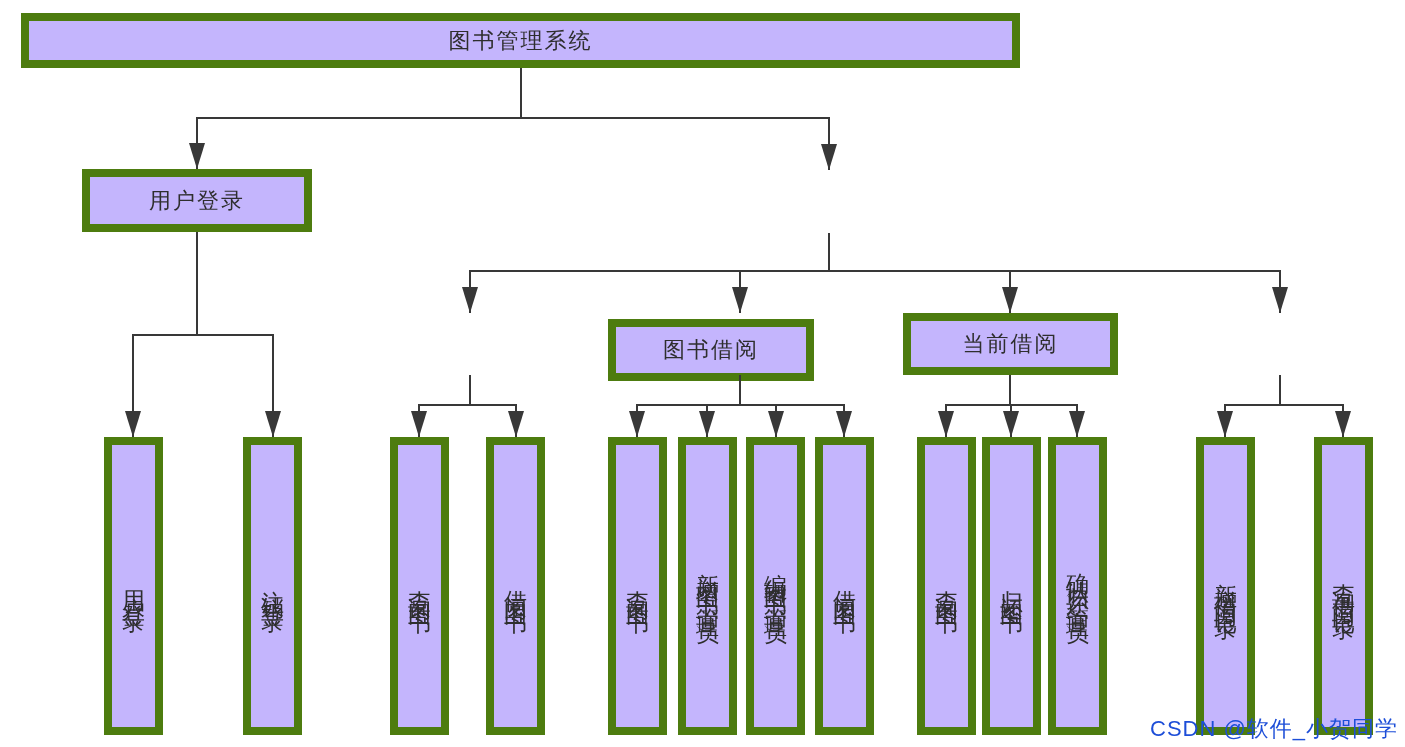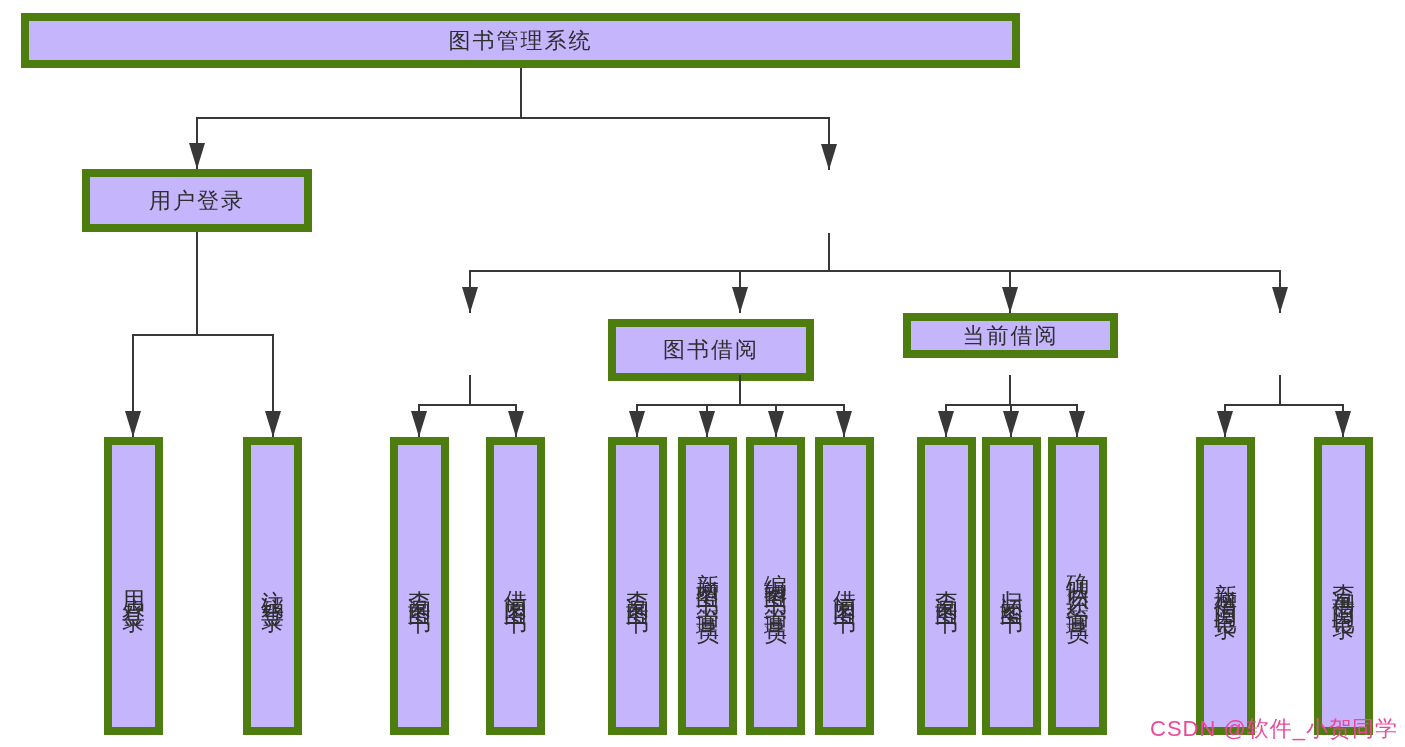--- a/index.html
+++ b/index.html
@@ -37,21 +37,21 @@
     border-left: 8px solid transparent;
     border-right: 8px solid transparent;
     border-top: 26px solid #383838;
   }
   .watermark {
     position: absolute;
     left: 1150px;
     top: 714px;
     width: 250px;
     font-size: 22px;
-    color: #ec4899;
+    color: #1d4ed8;
     white-space: nowrap;
     letter-spacing: 1px;
   }
 </style>
 </head>
 <body>
 
 <div id="stage">
 
   <div class="box h-label" style="left:21px; top:13px; width:999px; height:55px;">图书管理系统</div>
@@ -77,21 +77,21 @@
   <div class="vline" style="left:469px;  top:270px; height:43px;"></div>
   <div class="arrow" style="left:462px;  top:287px;"></div>
   <div class="vline" style="left:739px;  top:270px; height:43px;"></div>
   <div class="arrow" style="left:732px;  top:287px;"></div>
   <div class="vline" style="left:1009px; top:270px; height:43px;"></div>
   <div class="arrow" style="left:1002px; top:287px;"></div>
   <div class="vline" style="left:1279px; top:270px; height:43px;"></div>
   <div class="arrow" style="left:1272px; top:287px;"></div>
 
   <div class="box h-label" style="left:608px;  top:313px; width:206px; height:62px;margin-top:6px;">图书借阅</div>
-  <div class="box h-label" style="left:903px;  top:313px; width:215px; height:45px;">当前借阅</div>
+  <div class="box h-label" style="left:903px;  top:313px; width:215px; height:62px;">当前借阅</div>
 
   <div class="vline" style="left:469px; top:375px; height:31px;"></div>
   <div class="hline" style="left:418px; top:404px; width:99px;"></div>
   <div class="vline" style="left:418px; top:404px; height:33px;"></div>
   <div class="arrow" style="left:411px; top:411px;"></div>
   <div class="vline" style="left:515px; top:404px; height:33px;"></div>
   <div class="arrow" style="left:508px; top:411px;"></div>
 
   <div class="vline" style="left:739px; top:375px; height:31px;"></div>
   <div class="hline" style="left:636px; top:404px; width:209px;"></div>

